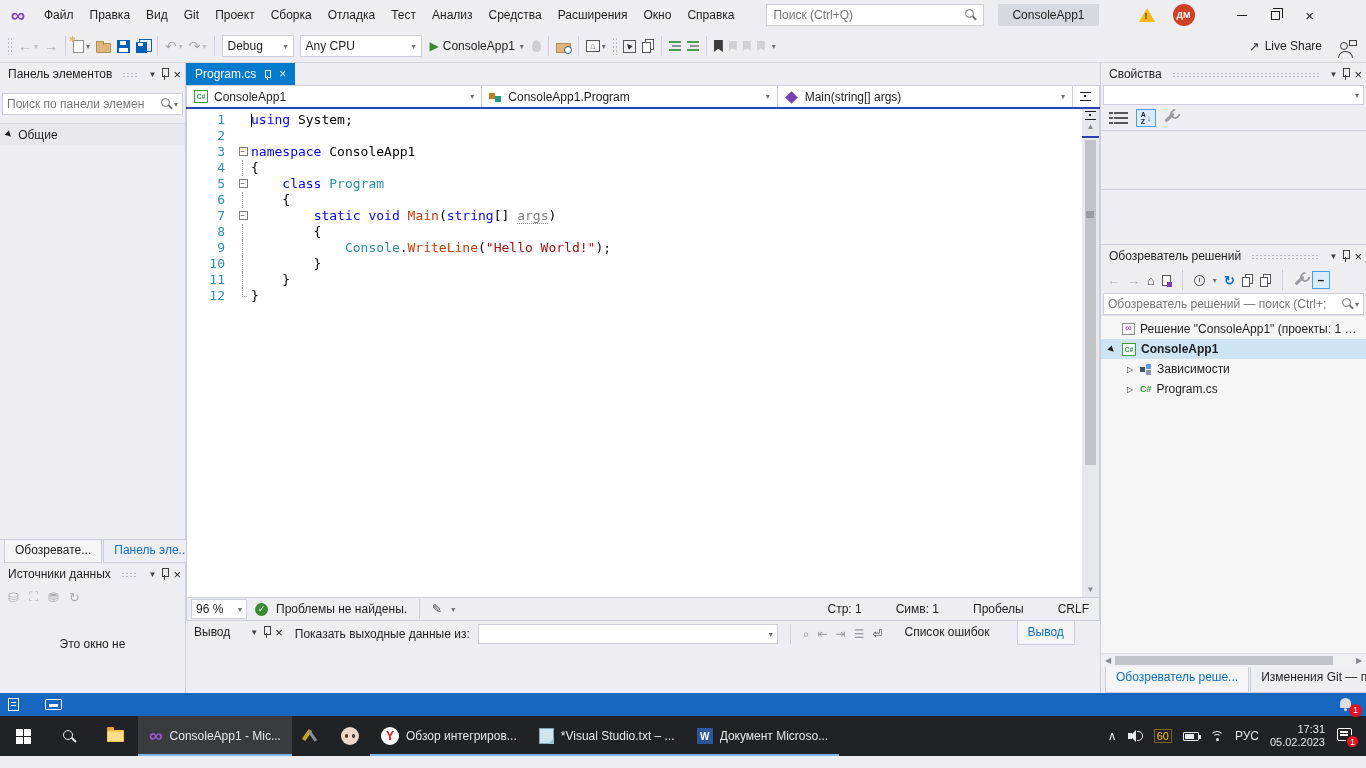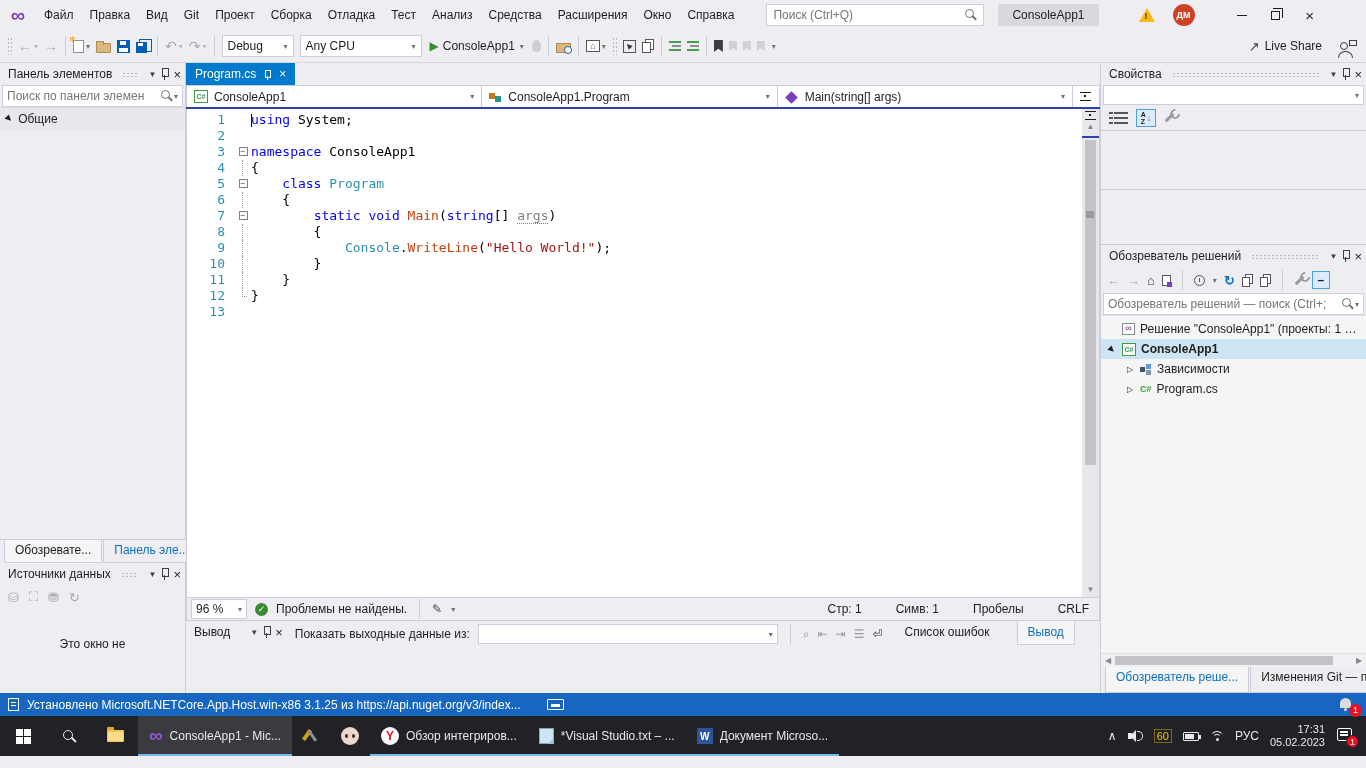--- a/index.html
+++ b/index.html
@@ -408,21 +408,21 @@
 
   <div id="leftcol">
     <div id="toolbox">
       <div class="panel-hdr">
         <span>Панель элементов</span>
         <span class="dots"></span>
         <span class="phg">▼</span>
         <span class="ic-pin"></span>
         <span class="xg">×</span>
       </div>
-      <div class="searchrow" style="margin:0 2px">
+      <div class="searchrow" style="margin:8px 2px">
         <input placeholder="Поиск по панели элемен" style="">
         <span class="ic-mag"></span>
         <span class="dd-caret">▾</span>
       </div>
       <div class="grp-hdr">
         <span class="exp-open">▶</span>
         <span>Общие</span>
       </div>
     </div>
     <div class="side-tabs" id="left-tabs">
@@ -485,21 +485,20 @@
           <div class="cl"><span class="ln">3</span><span class="outc"><span class="out-box">−</span></span><span class="ct"><span class="c-k">namespace</span><span class="c-p"> ConsoleApp1</span></span></div>
           <div class="cl"><span class="ln">4</span><span class="outc"><span class="out-bar"></span></span><span class="ct"><span class="c-p">{</span></span></div>
           <div class="cl"><span class="ln">5</span><span class="outc"><span class="out-box">−</span></span><span class="ct"><span class="c-p">    </span><span class="c-k">class</span><span class="c-p"> </span><span class="c-t">Program</span></span></div>
           <div class="cl"><span class="ln">6</span><span class="outc"><span class="out-bar"></span></span><span class="ct"><span class="c-p">    {</span></span></div>
           <div class="cl"><span class="ln">7</span><span class="outc"><span class="out-box">−</span></span><span class="ct"><span class="c-p">        </span><span class="c-k">static</span><span class="c-p"> </span><span class="c-k">void</span><span class="c-p"> </span><span class="c-m">Main</span><span class="c-p">(</span><span class="c-k">string</span><span class="c-p">[] </span><span class="c-g">args</span><span class="c-p">)</span></span></div>
           <div class="cl"><span class="ln">8</span><span class="outc"><span class="out-bar"></span></span><span class="ct"><span class="c-p">        {</span></span></div>
           <div class="cl"><span class="ln">9</span><span class="outc"><span class="out-bar"></span></span><span class="ct"><span class="c-p">            </span><span class="c-t">Console</span><span class="c-p">.</span><span class="c-m">WriteLine</span><span class="c-p">(</span><span class="c-s">"Hello World!"</span><span class="c-p">);</span></span></div>
           <div class="cl"><span class="ln">10</span><span class="outc"><span class="out-bar"></span></span><span class="ct"><span class="c-p">        }</span></span></div>
           <div class="cl"><span class="ln">11</span><span class="outc"><span class="out-bar"></span></span><span class="ct"><span class="c-p">    }</span></span></div>
           <div class="cl"><span class="ln">12</span><span class="outc"><span class="out-end"></span></span><span class="ct"><span class="c-p">}</span></span></div>
-          <div class="cl"><span class="ln">13</span><span class="outc"></span><span class="ct"></span></div>
         </div>
       <div class="vsb">
         <span class="split">
             <span class="ic-split"></span>
           </span>
         <span class="arr">▲</span>
         <div class="track">
           <div class="topmark"></div>
           <div class="thumb"></div>
           <div class="mark"></div>
@@ -636,21 +635,20 @@
       <div class="side-tabs" id="right-tabs" style="height:26px">
           <span class="side-tab on blue">Обозреватель реше...</span>
           <span class="side-tab">Изменения Git — п...</span>
         </div>
     </div>
   </div>
 </div>
 
 <div id="vsstatus">
   <span class="ic-docw"></span>
-  <span>Установлено Microsoft.NETCore.App.Host.win-x86 3.1.25 из https://api.nuget.org/v3/index...</span>
   <span class="ic-kbd"></span>
   <div class="bellwrap">
     <span class="ic-bell"></span>
     <span class="badge">1</span>
   </div>
 </div>
 
 <div id="taskbar">
   <div class="tk-sys">
       <span class="ic-start">

